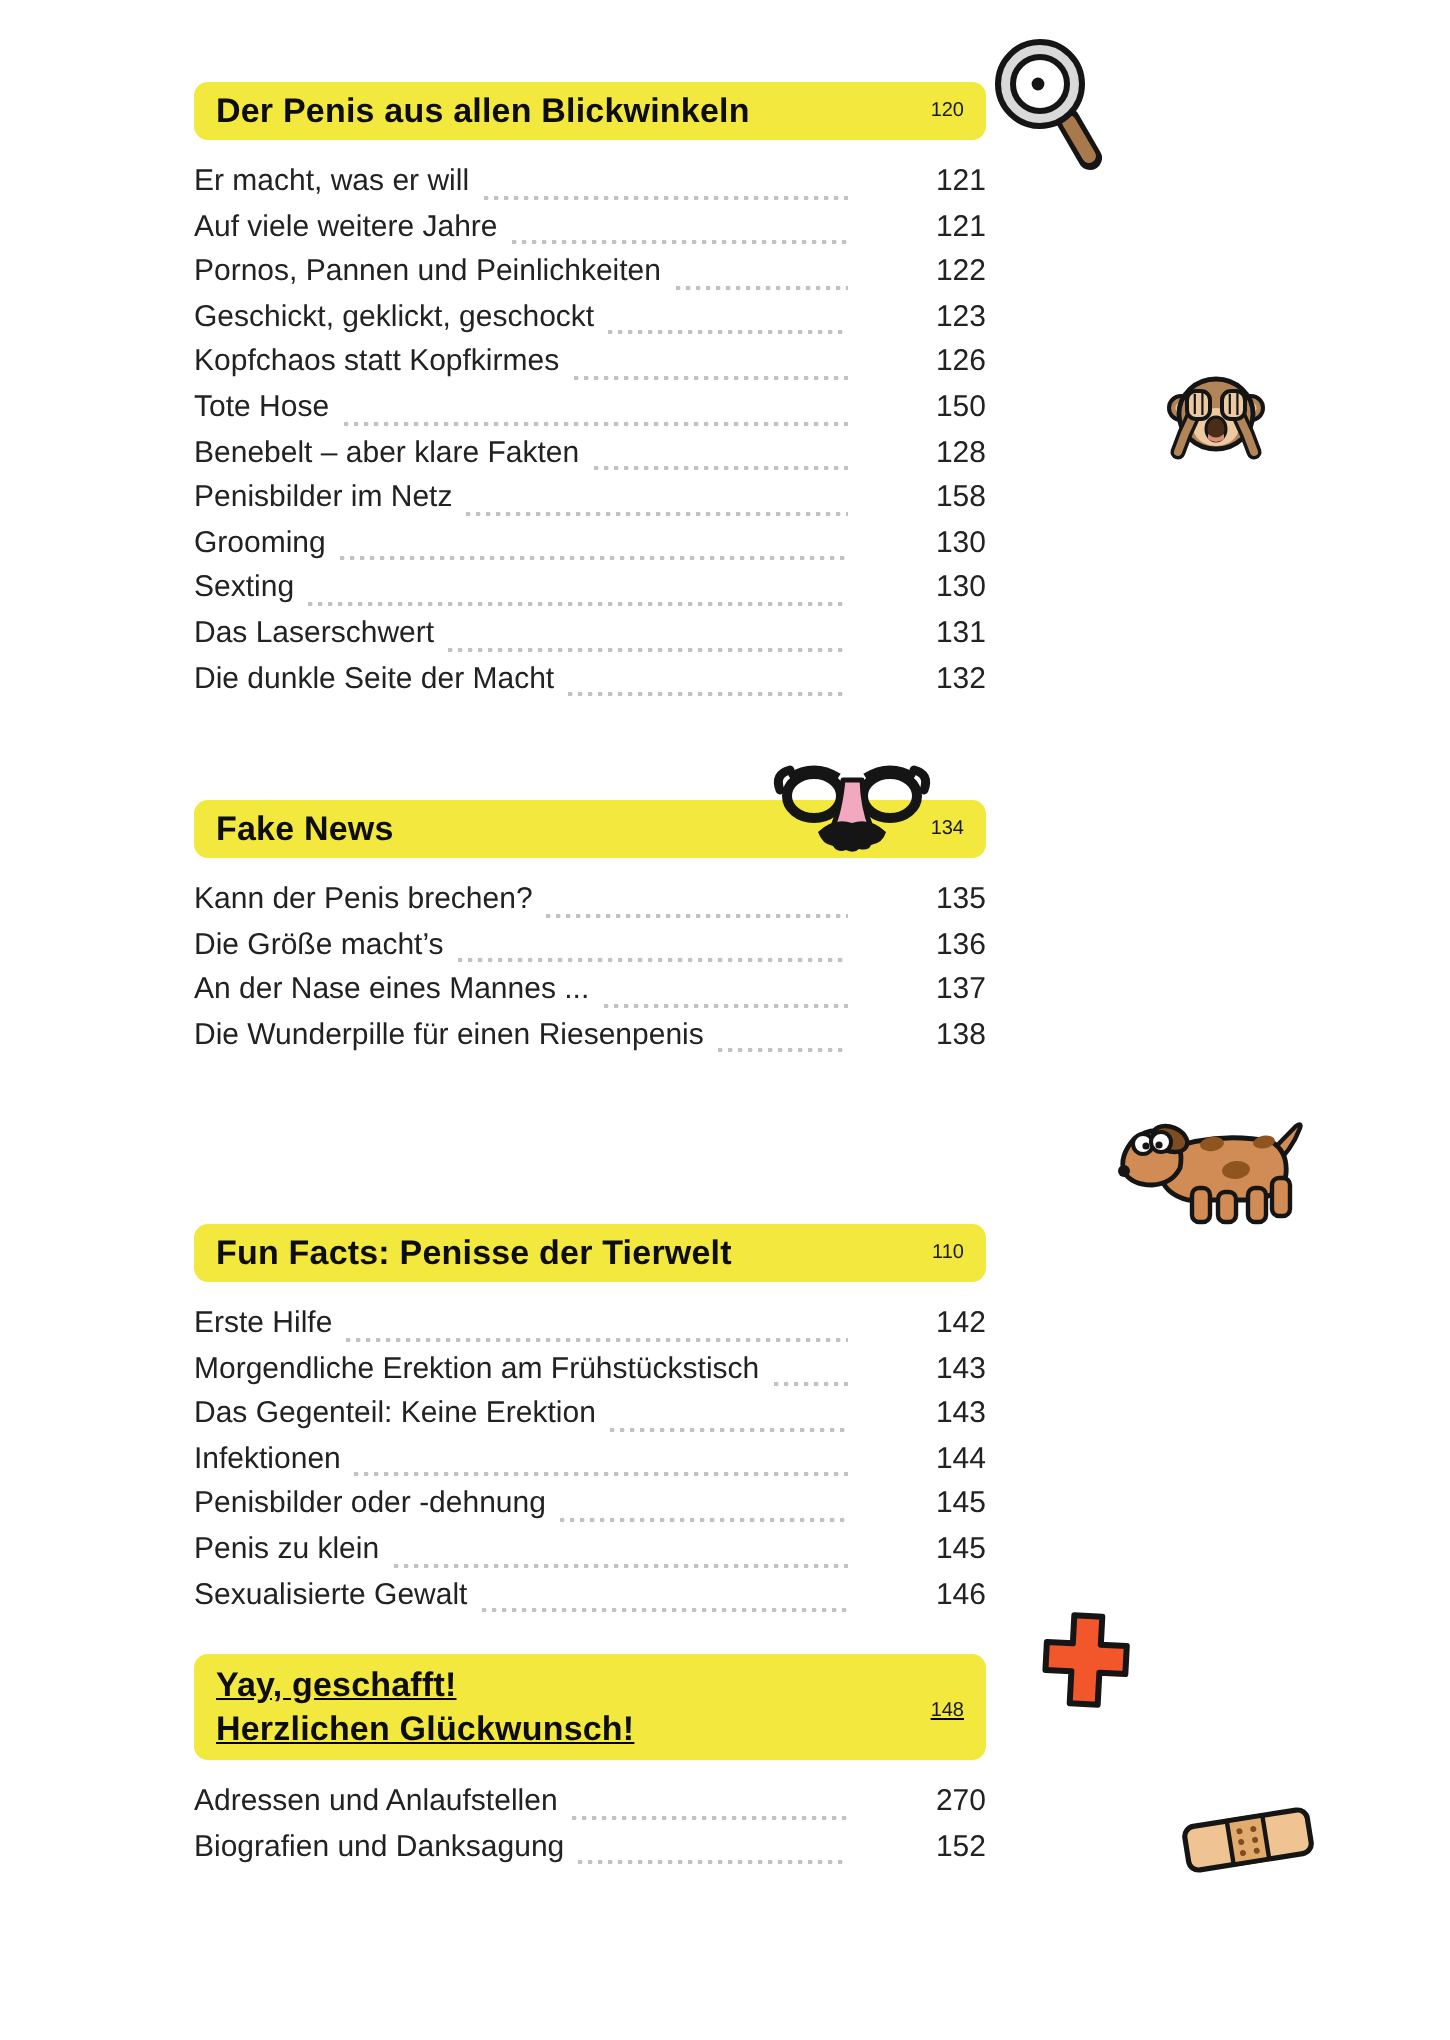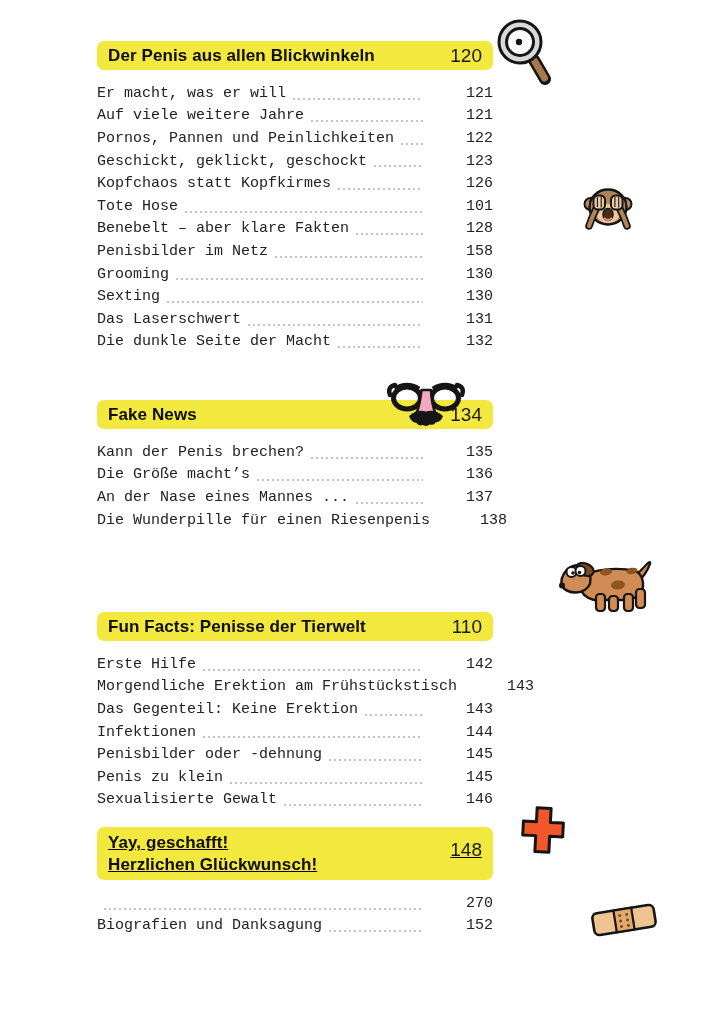--- a/index.html
+++ b/index.html
@@ -7,25 +7,25 @@
   html,body { width:725px; height:1020px; background:#ffffff;
               font-family:"Liberation Sans","DejaVu Sans",sans-serif; }
   .page { position:relative; width:690px; height:1020px; background:#fff; overflow:hidden;border-radius:23px; }
 
   .toc-section { position:absolute; left:97px; width:396px; }
 
   .bar { display:flex; justify-content:space-between; align-items:center;
          background:var(--yellow); border-radius:7px; padding:0 11px; height:29px; }
   .bar.multiline { height:53px; align-items:flex-end; padding-bottom:5px;text-decoration:underline; }
   .bar-title { font-weight:700; font-size:17px; line-height:21.5px; color:#0d0d0d; letter-spacing:.1px; }
-  .bar-page { font-size:19px; color:var(--ink); }
+  .bar-page { font-size:10px; color:var(--ink); }
   .bar.multiline .bar-page { margin-bottom:14px; }
 
   .entries { margin-top:12px; }
-  .row { display:flex; align-items:center; height:22.6px;font-family:Liberation Mono, monospace; }
+  .row { display:flex; align-items:flex-start; height:22.6px; }
   .row-label { font-size:15px; color:var(--body-ink); white-space:nowrap; }
   .row-leader { flex:1; align-self:flex-end; height:2px; margin:0 7px 5px 7px;
                 background-image:radial-gradient(circle at 1px 1px, var(--dot) 1.1px, rgba(0,0,0,0) 1.4px);
                 background-size:5px 2px; background-repeat:repeat-x; }
   .row-page { font-size:15px; color:var(--body-ink); min-width:26px; text-align:right;margin-left:36px; }
 
   .icon { position:absolute; }
   .icon svg { display:block; width:100%; height:100%; }
 </style>
 </head>
@@ -62,21 +62,21 @@
             <span class="row-page">123</span>
           </div>
           <div class="row">
             <span class="row-label">Kopfchaos statt Kopfkirmes</span>
             <span class="row-leader"></span>
             <span class="row-page">126</span>
           </div>
           <div class="row">
             <span class="row-label">Tote Hose</span>
             <span class="row-leader"></span>
-            <span class="row-page">101</span>
+            <span class="row-page">150</span>
           </div>
           <div class="row">
             <span class="row-label">Benebelt – aber klare Fakten</span>
             <span class="row-leader"></span>
             <span class="row-page">128</span>
           </div>
           <div class="row">
             <span class="row-label">Penisbilder im Netz</span>
             <span class="row-leader"></span>
             <span class="row-page">158</span>
@@ -181,20 +181,21 @@
       <section class="toc-section" style="top: 827px;">
         <div class="bar multiline">
           <div class="bar-title">
             <div>Yay, geschafft!</div>
             <div>Herzlichen Glückwunsch!</div>
           </div>
           <div class="bar-page">148</div>
         </div>
         <div class="entries">
           <div class="row">
+            <span class="row-label">Adressen und Anlaufstellen</span>
             <span class="row-leader"></span>
             <span class="row-page">270</span>
           </div>
           <div class="row">
             <span class="row-label">Biografien und Danksagung</span>
             <span class="row-leader"></span>
             <span class="row-page">152</span>
           </div>
         </div>
       </section>

